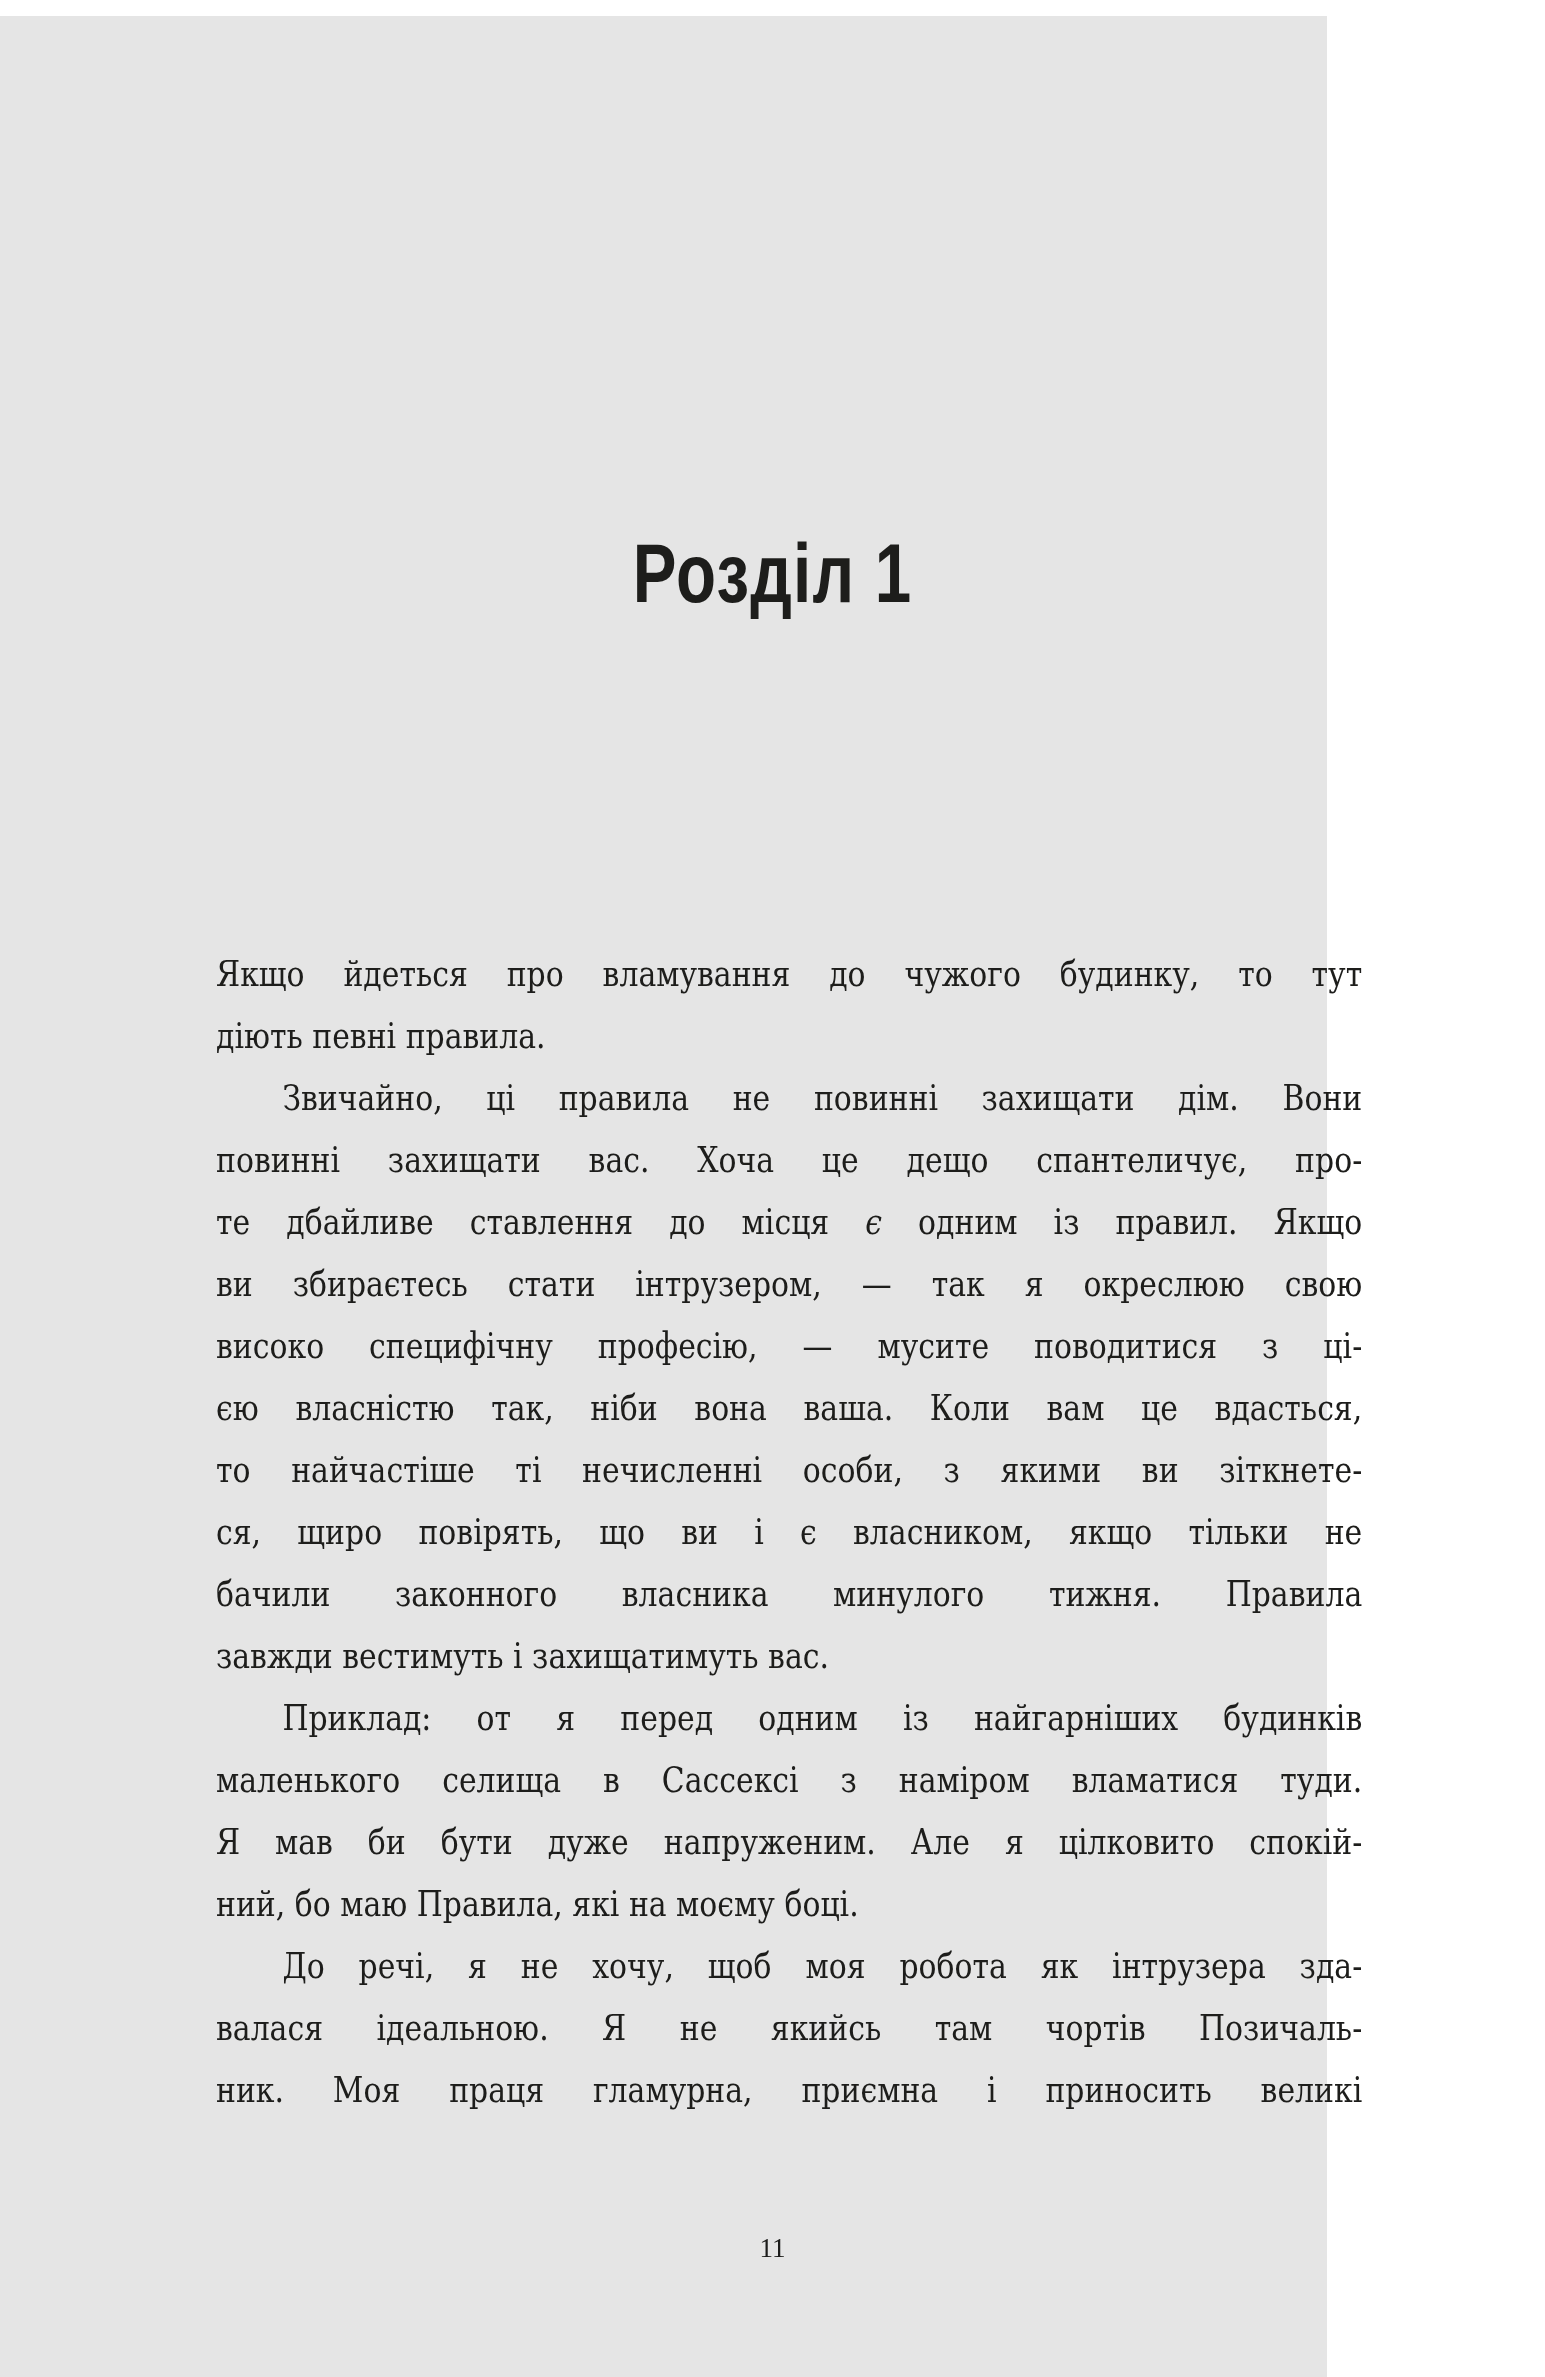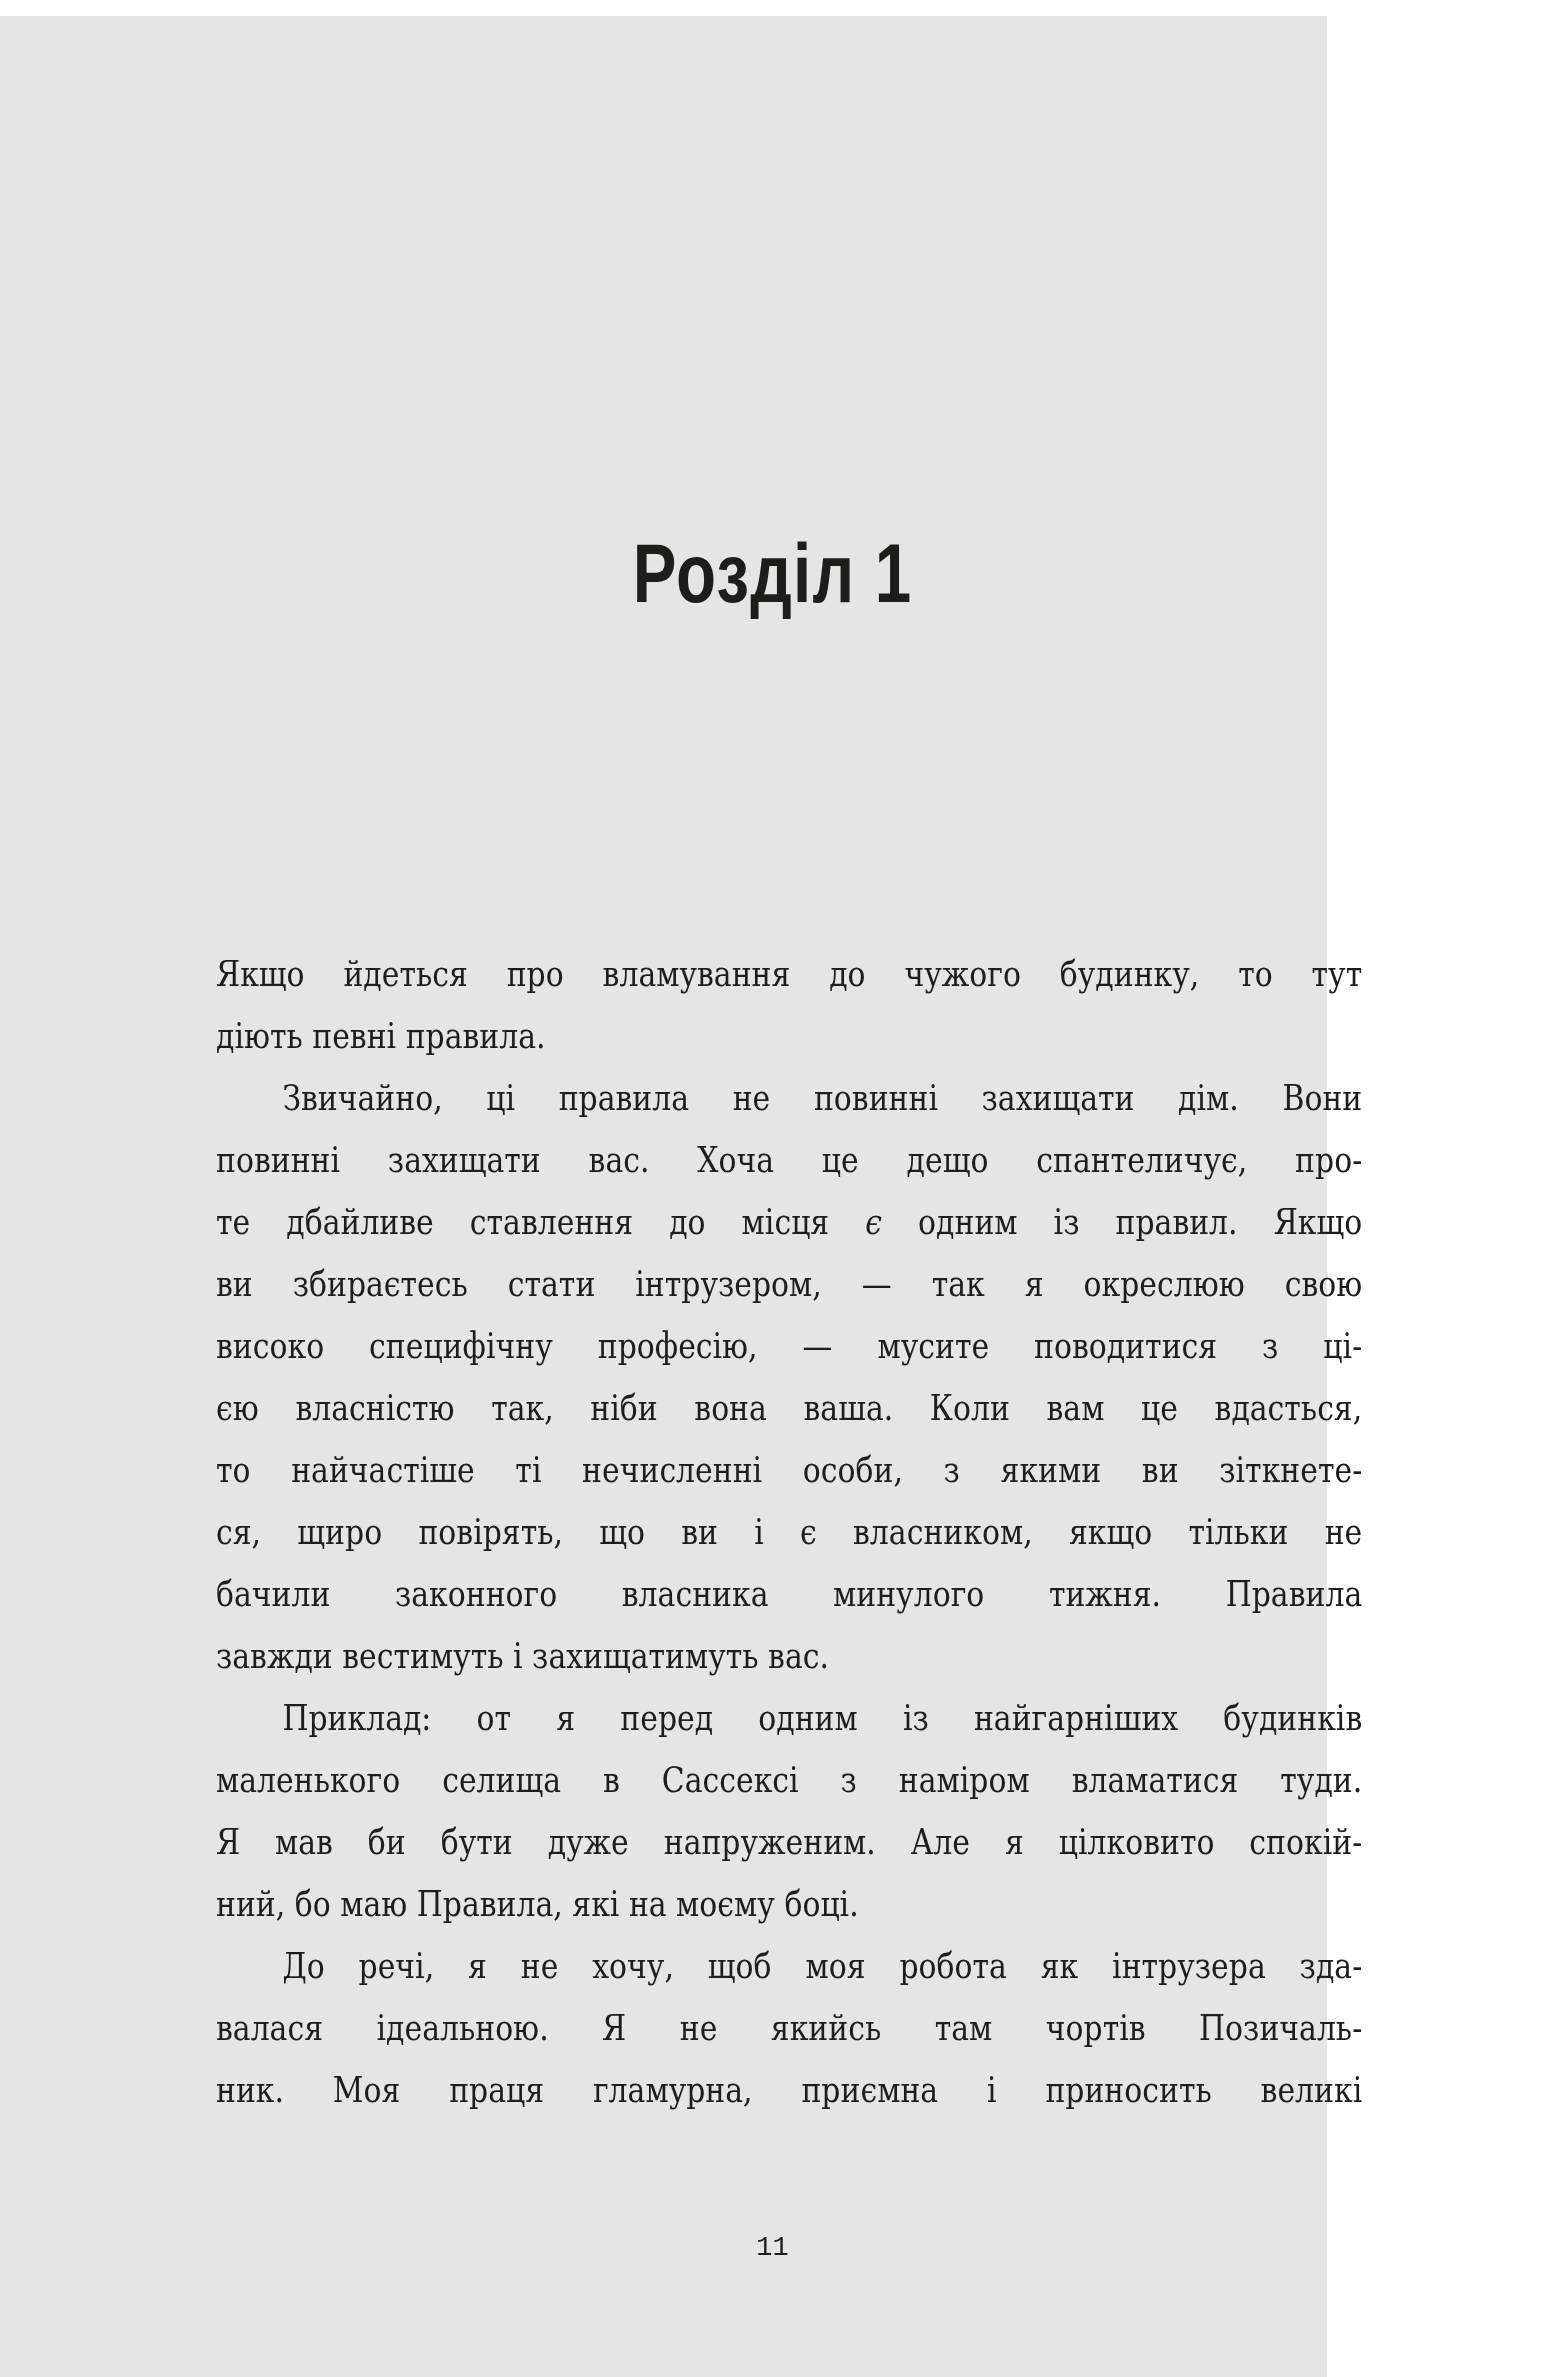--- a/index.html
+++ b/index.html
@@ -67,21 +67,21 @@
     }
     .line em {
       font-style: italic;
     }
     .page-number {
       position: absolute;
       left: 0;
       width: 1545px;
       top: 2215px;
       text-align: center;
-      font-family: Liberation Mono, monospace;
+      font-family: Liberation Serif, serif;
       font-size: 27px;
       line-height: 35px;
       color: #1d1d1b;
     }
   </style>
 </head>
 <body>
 
 <div class="page">
 

